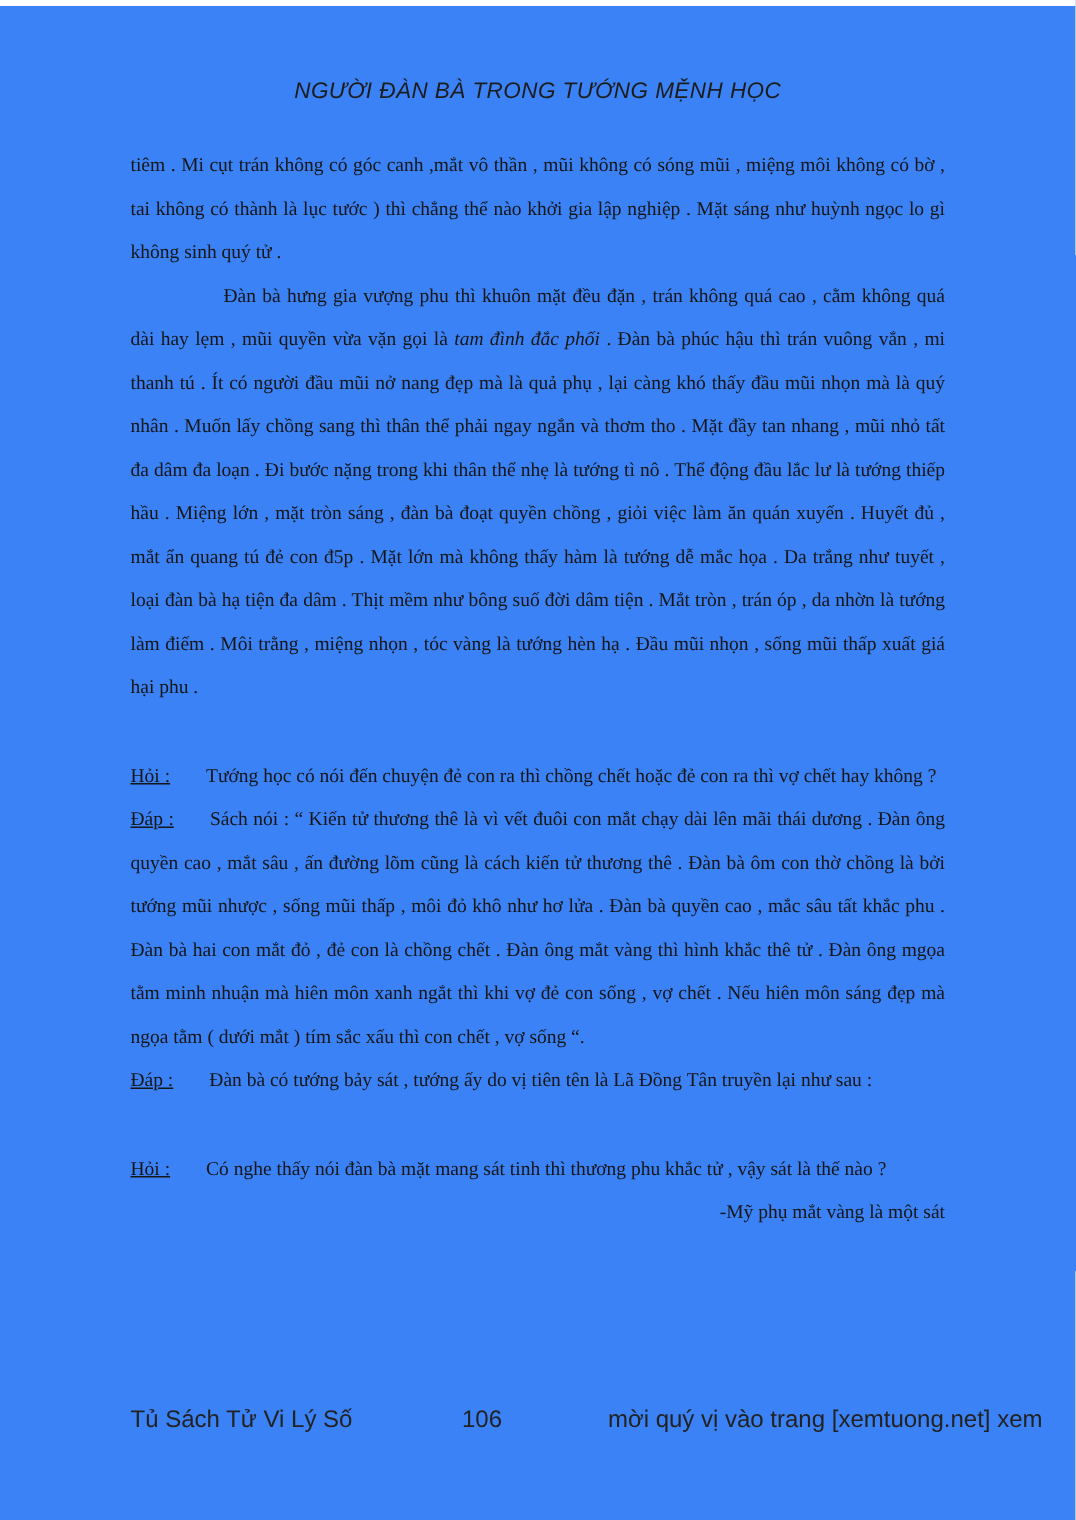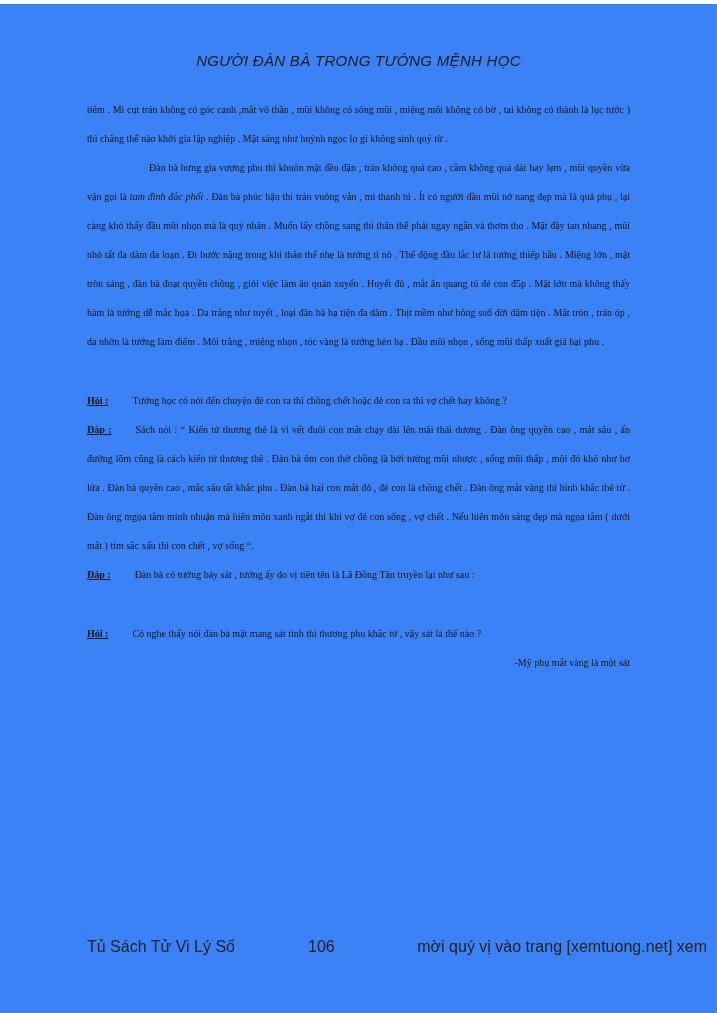--- a/index.html
+++ b/index.html
@@ -24,39 +24,39 @@
     font-style: italic;
     font-weight: normal;
     font-size: 15px;
     line-height: 20px;
     letter-spacing: 0.3px;
     color: #1c1c1c;
   }
   .body-text {
     margin: 24px 87px 0 87px;
     font-family: "Liberation Serif", serif;
-    font-size: 10px;
+    font-size: 13px;
     line-height: 29px;
     text-align: justify;
     color: #161616;
   }
   .para {
     margin: 0;
   }
   .para.indent {
     text-indent: 62px;
   }
   .qa-para {
     margin: 0;
   }
   .section-gap {
     margin-top: 30px;
   }
   .qa-label {
-    font-weight: bold;
+    font-weight: normal;
     text-decoration: underline;
     margin-right: 24px;
   }
   .emph {
     font-style: italic;
   }
   .list-item {
     margin: 0;
     padding-left: 40px;
     text-align: right;
@@ -79,21 +79,21 @@
   .footer-left {
     position: absolute;
     left: 87px;
   }
   .footer-center {
     position: absolute;
     left: 308px;
   }
   .footer-right {
     position: absolute;
-    right: 10px;
+    right: 22px;
     padding-left: 16px;
   }
 </style>
 </head>
 <body>
 
 <div class="page">
 
   <h1 class="page-title">NGƯỜI ĐÀN BÀ TRONG TƯỚNG MỆNH HỌC</h1>
 

